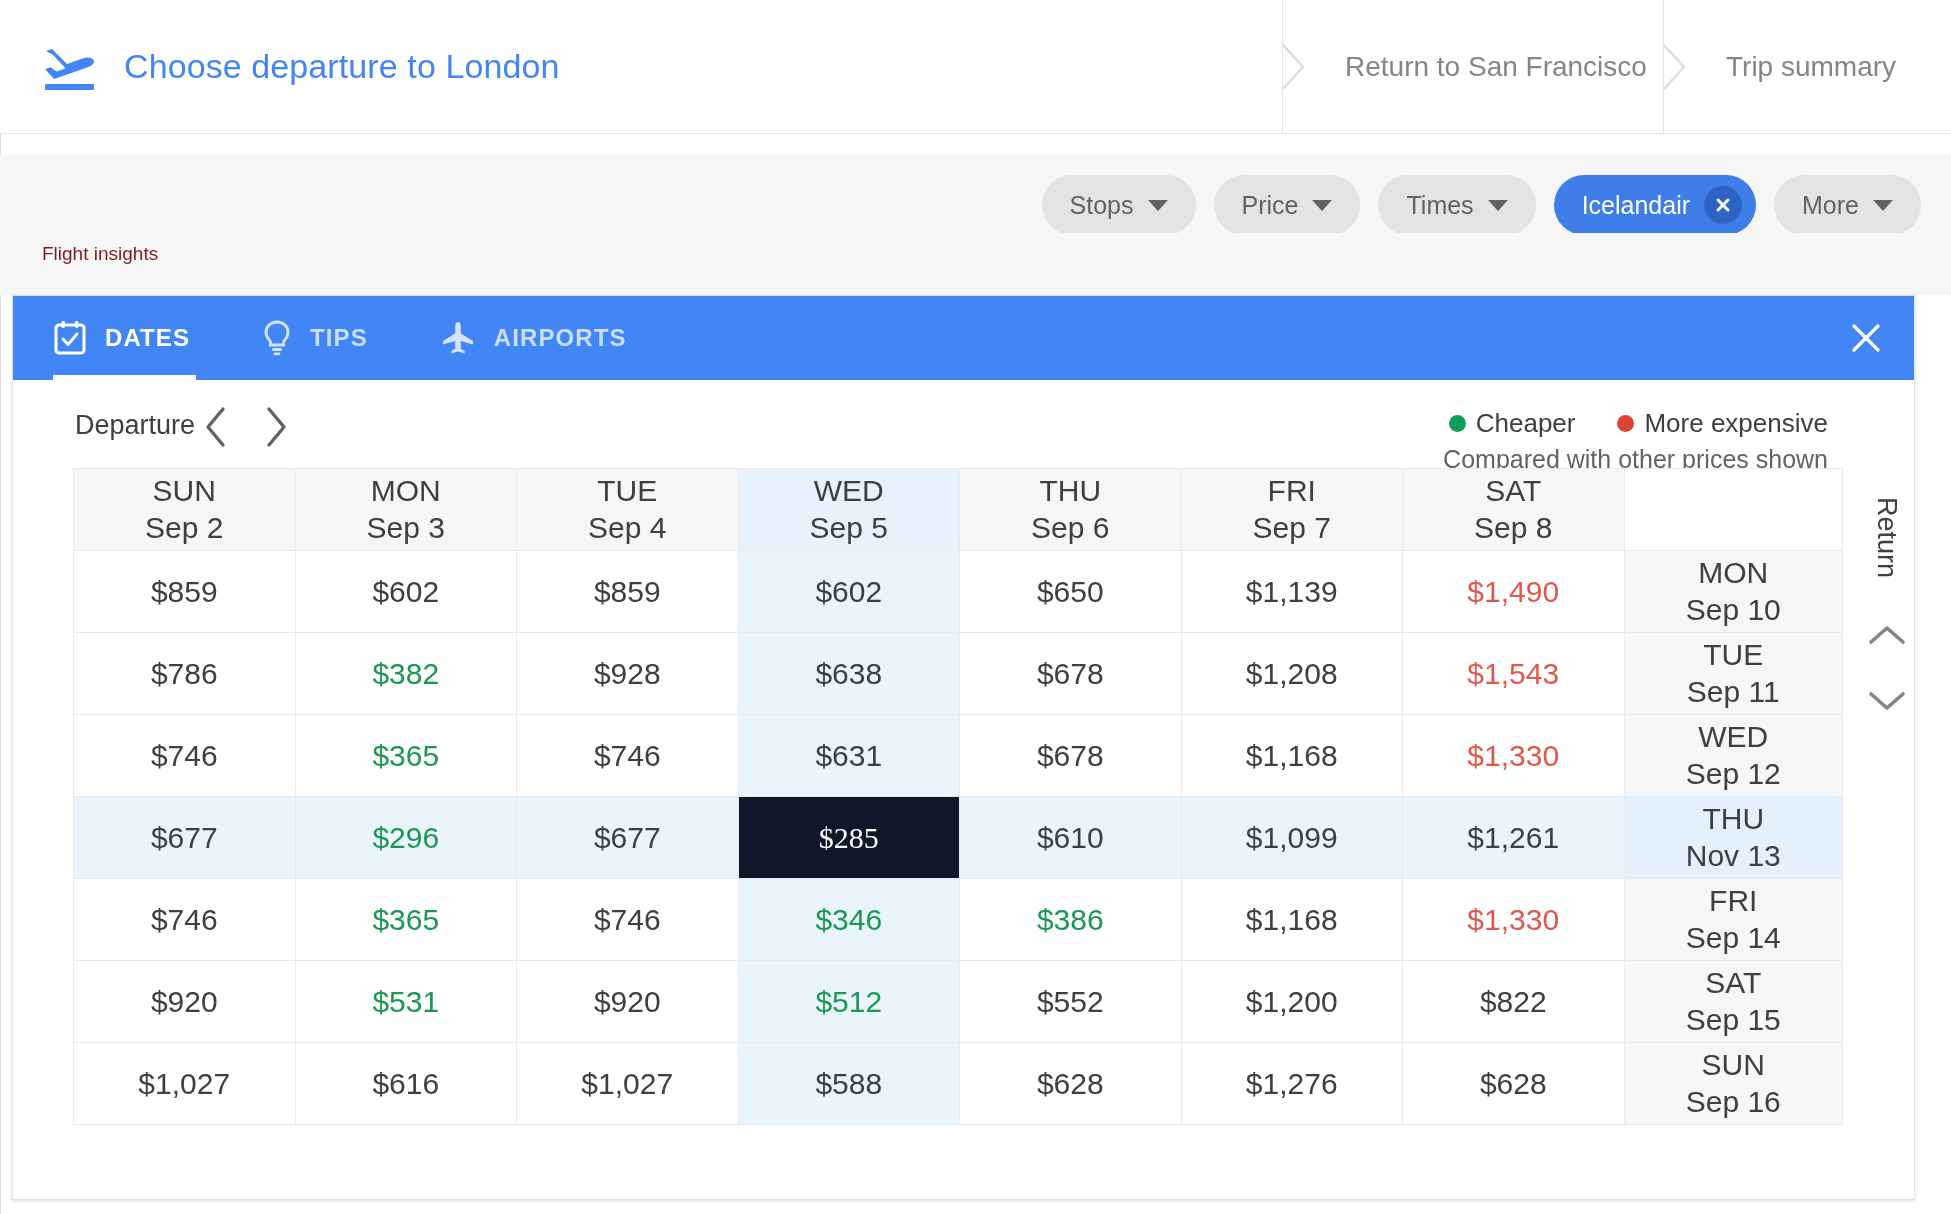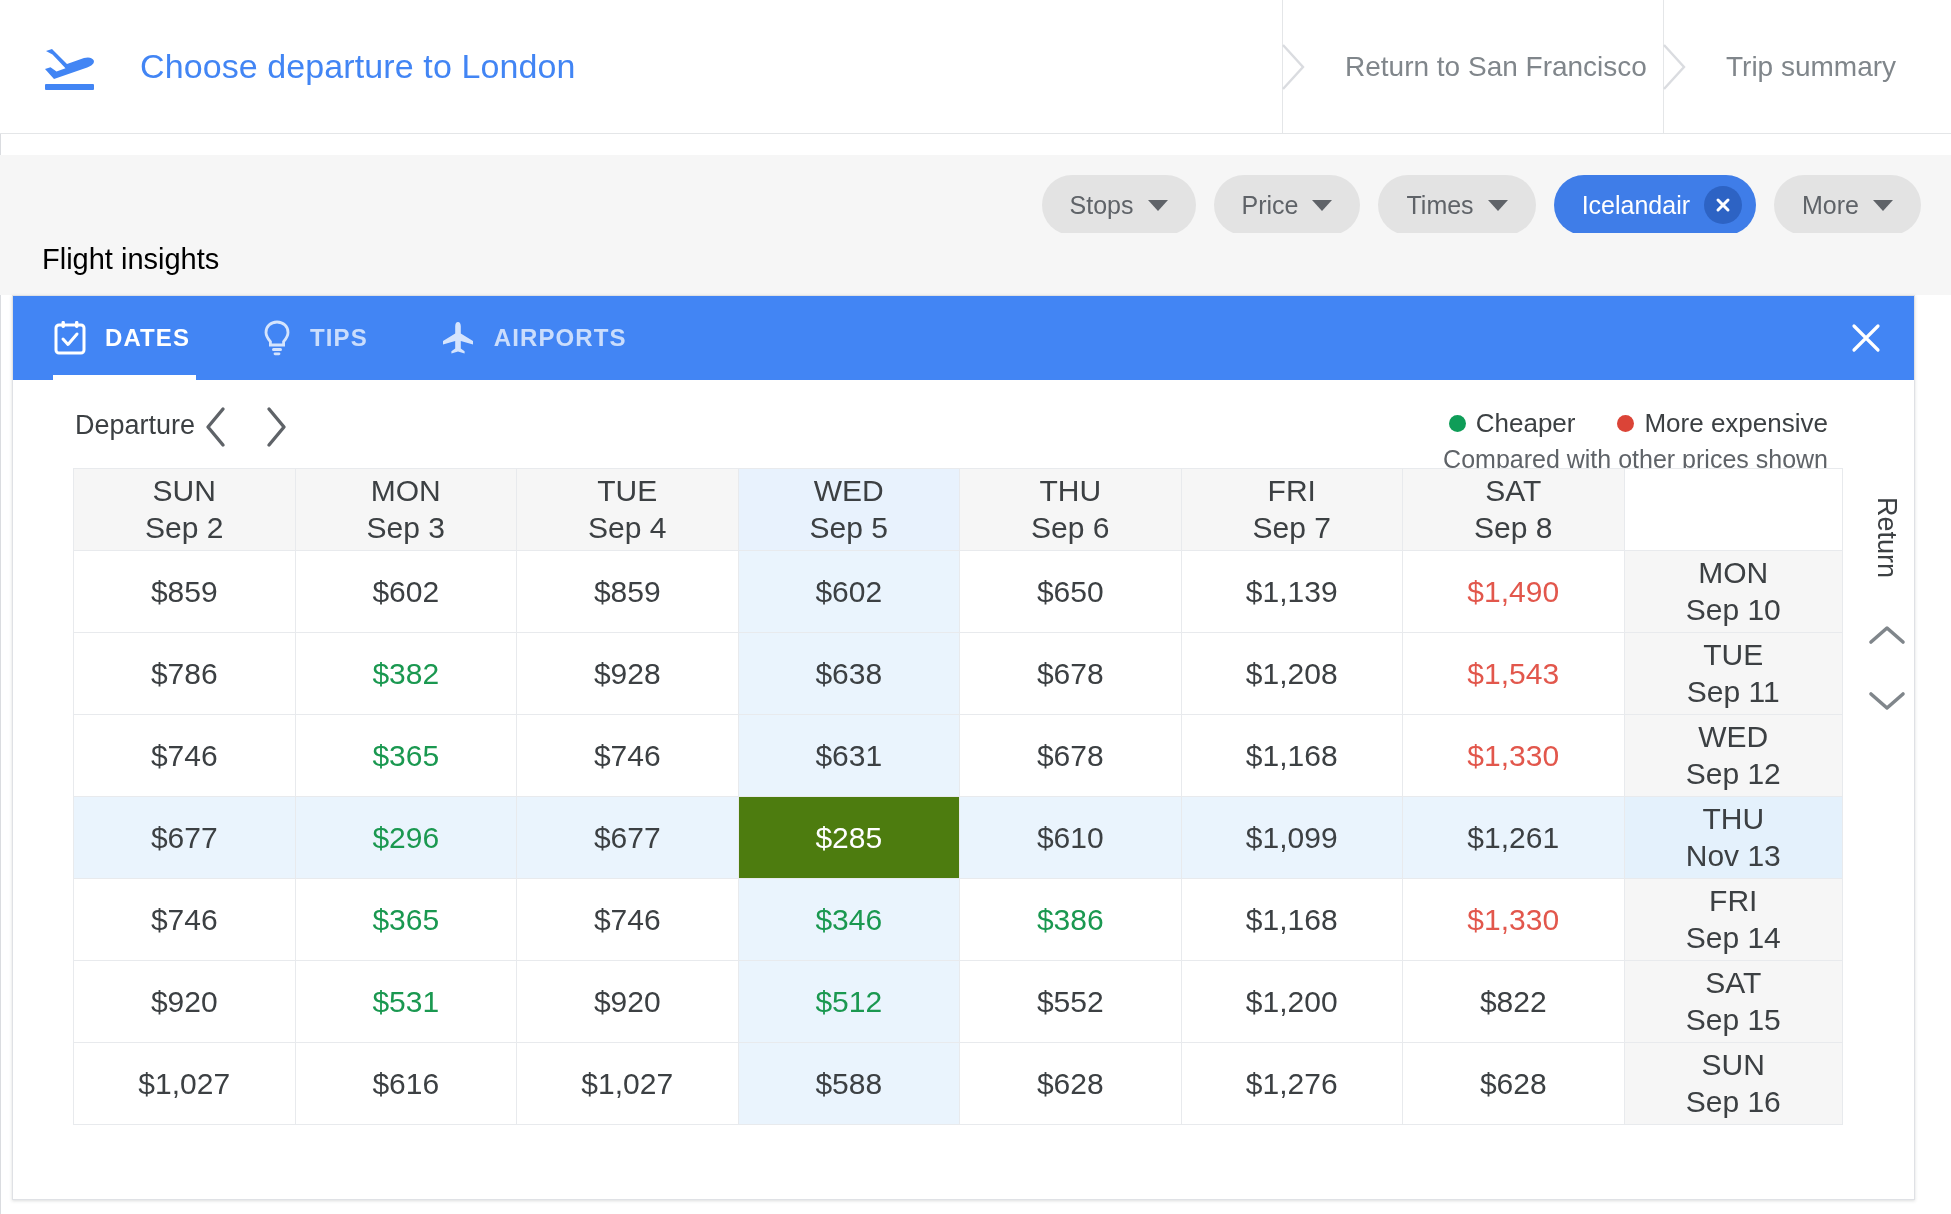--- a/index.html
+++ b/index.html
@@ -22,21 +22,20 @@
     display:flex; align-items:stretch;
   }
   .crumb {
     position:relative;
     display:flex; align-items:center;
     height:100%;
   }
   .crumb-active {
     flex:0 0 1282px;
     padding-left:40px;
-    gap:16px;
   }
   .crumb-plane {
     width:62px; height:52px; margin-right:22px; flex:0 0 auto;
     display:block;
   }
   .crumb-active-label {
     font-size:34px; color:#4285f4; letter-spacing:0.1px;
   }
   .crumb-sep {
     width:1px; background:#e4e6e8; flex:0 0 auto;
@@ -82,21 +81,21 @@
   }
   .chip-x svg { display:block; }
 
   
   .insights-band {
     position:absolute; left:0; top:233px; width:1951px; height:62px;
     background:#f6f6f6;
   }
   .insights-title {
     position:absolute; left:42px; top:243px;
-    font-size:29px; color:#000000;
+    font-size:19px; color:#7f1d1d;
   }
 
   
   .panel {
     position:absolute; left:12px; top:295px; width:1903px; height:905px;
     background:#ffffff;
     border:1px solid #dfe1e5;
     box-shadow:0 1px 3px rgba(60,64,67,.18);
   }
   .tabbar {
@@ -187,21 +186,21 @@
     background:#f6f6f6; font-size:27px; line-height:1.22;
   }
   .retcell.row-hl { background:#e4f1fc; }
   .retcell .dow { display:block; }
   .retcell .dat { display:block; }
 
   td.cell.colhl { background:#eaf4fd; }
   td.cell.cheap { color:#1a9850; }
   td.cell.exp { color:#e2574c; }
   td.cell.sel {
-    background:#4d7c0f; color:#ffffff;
+    background:#0f172a; color:#ffffff;font-family:Liberation Serif, serif;
   }
 
   
   .rail {
     position:absolute; left:1845px; top:175px; width:58px;
   }
   .rail-label {
     font-size:27px; color:#3c4043;
     writing-mode:vertical-rl;
     text-orientation:mixed;

